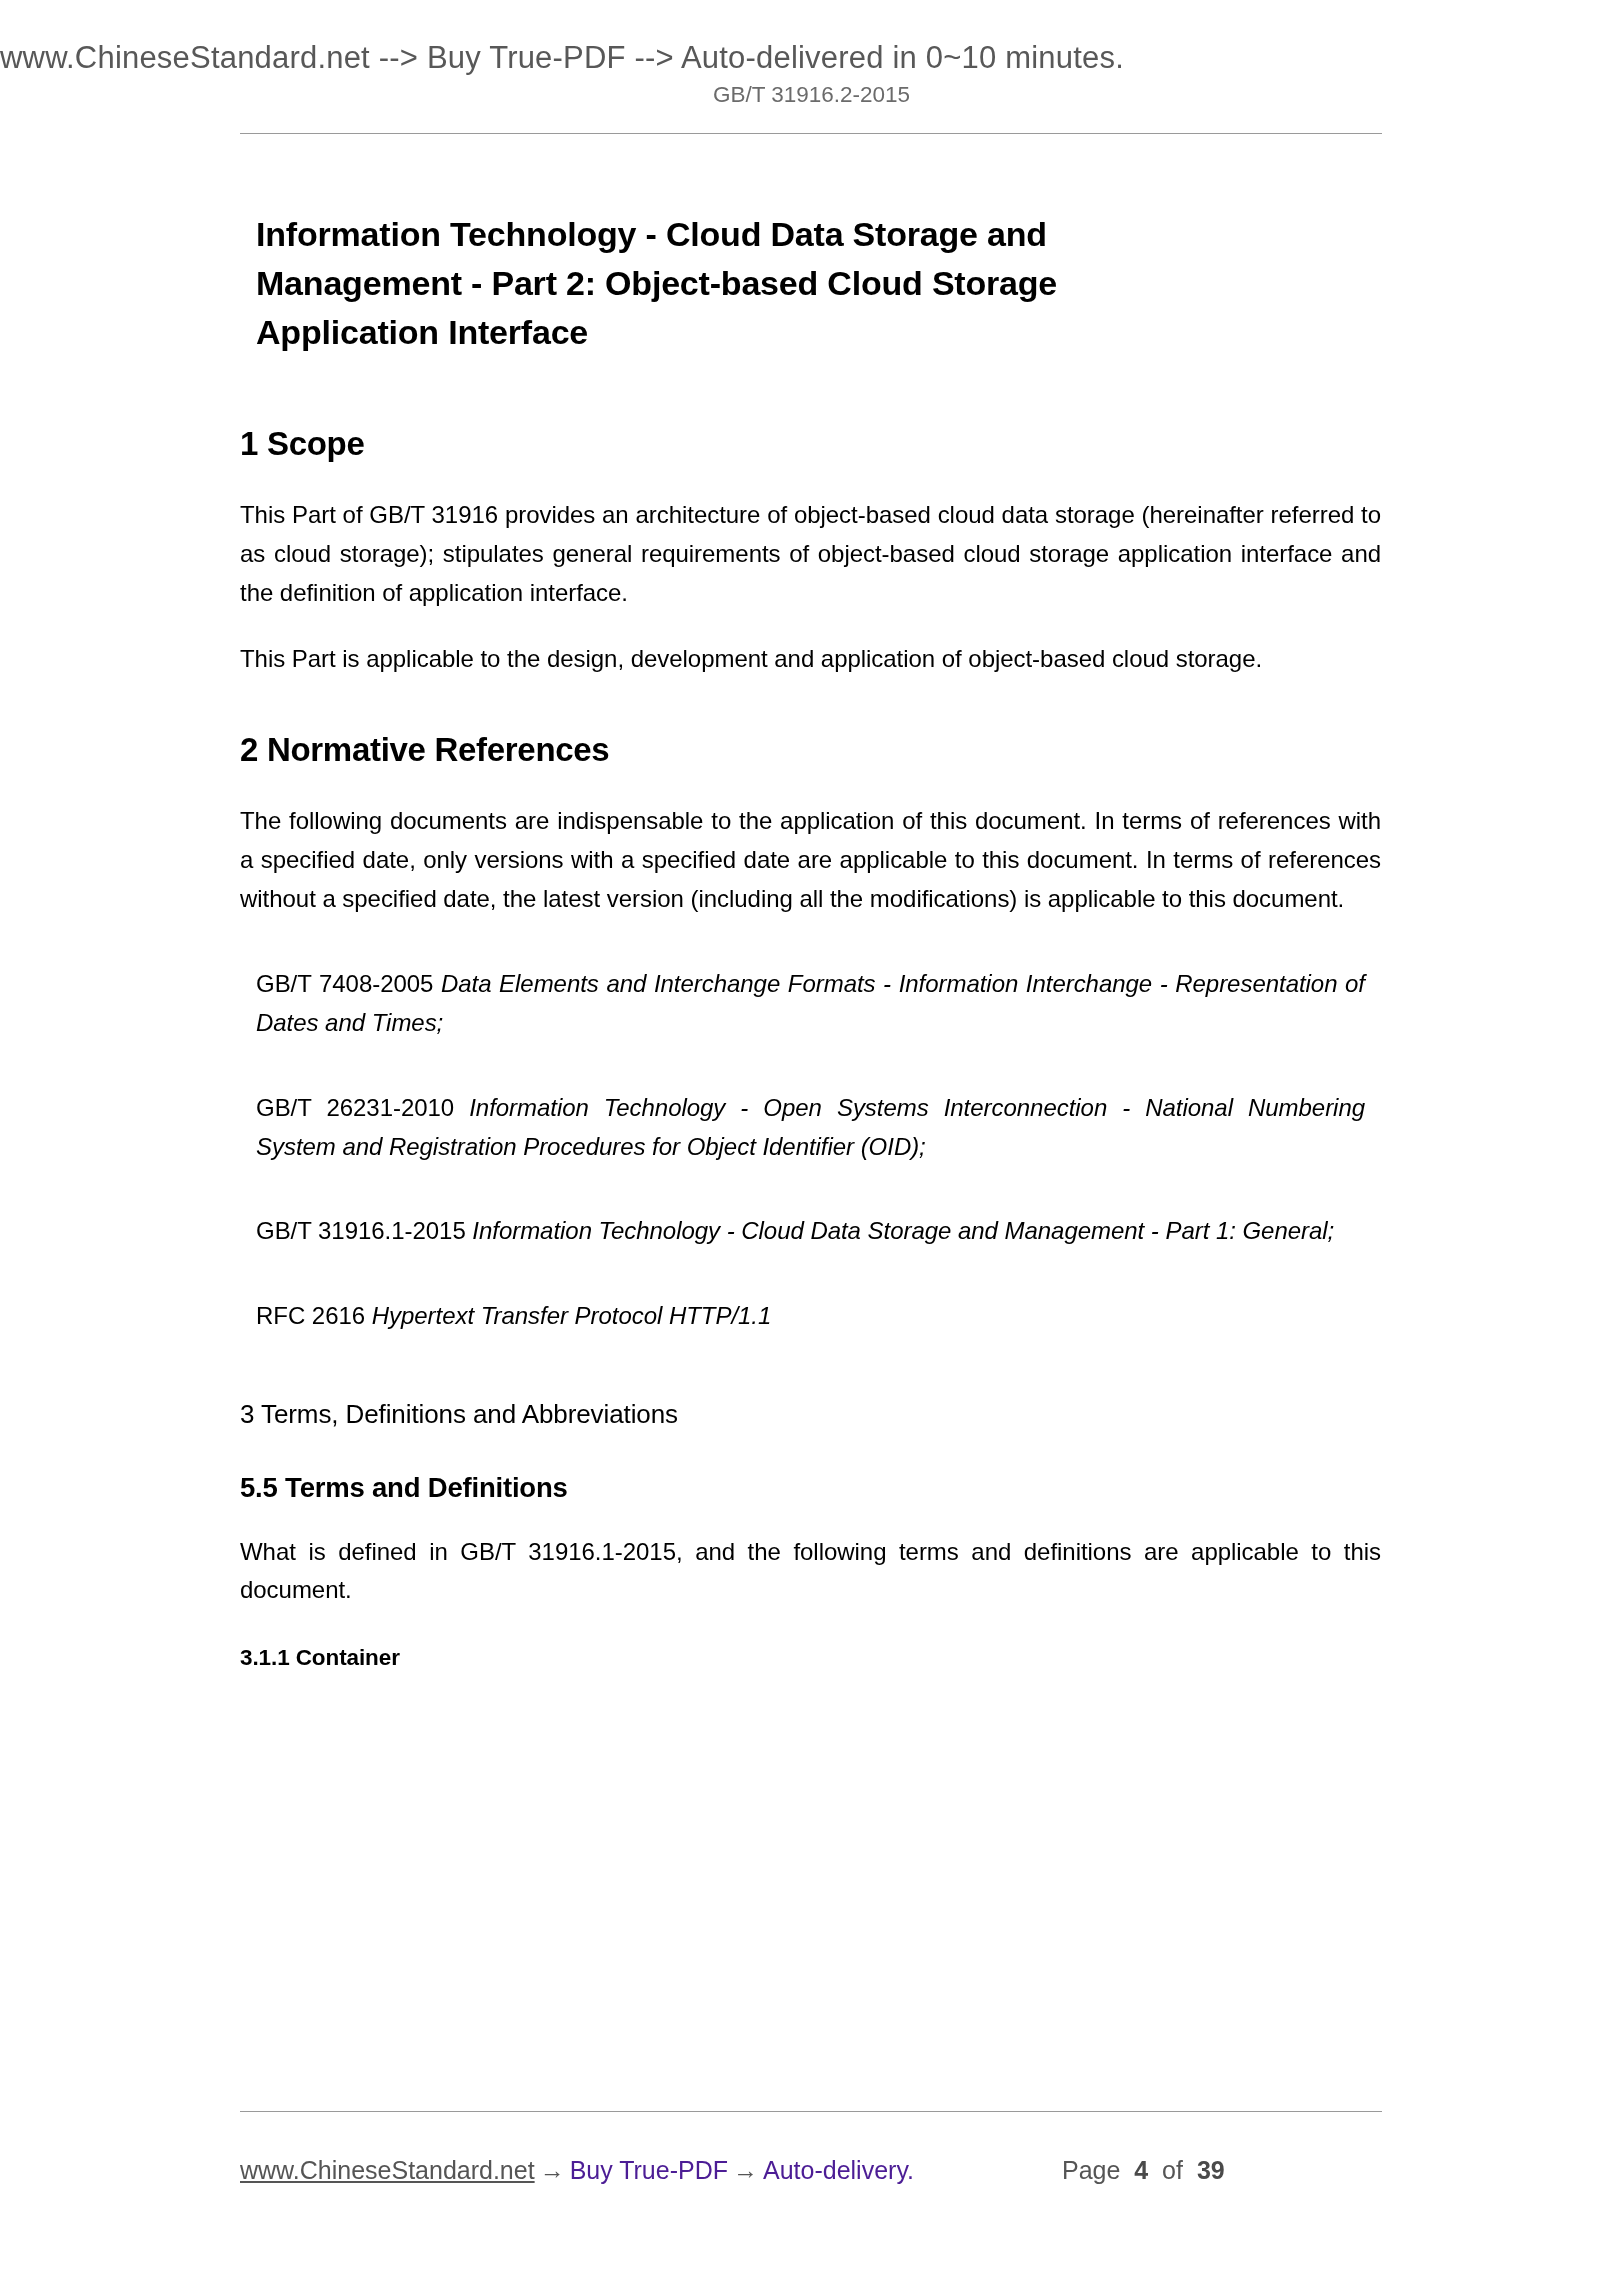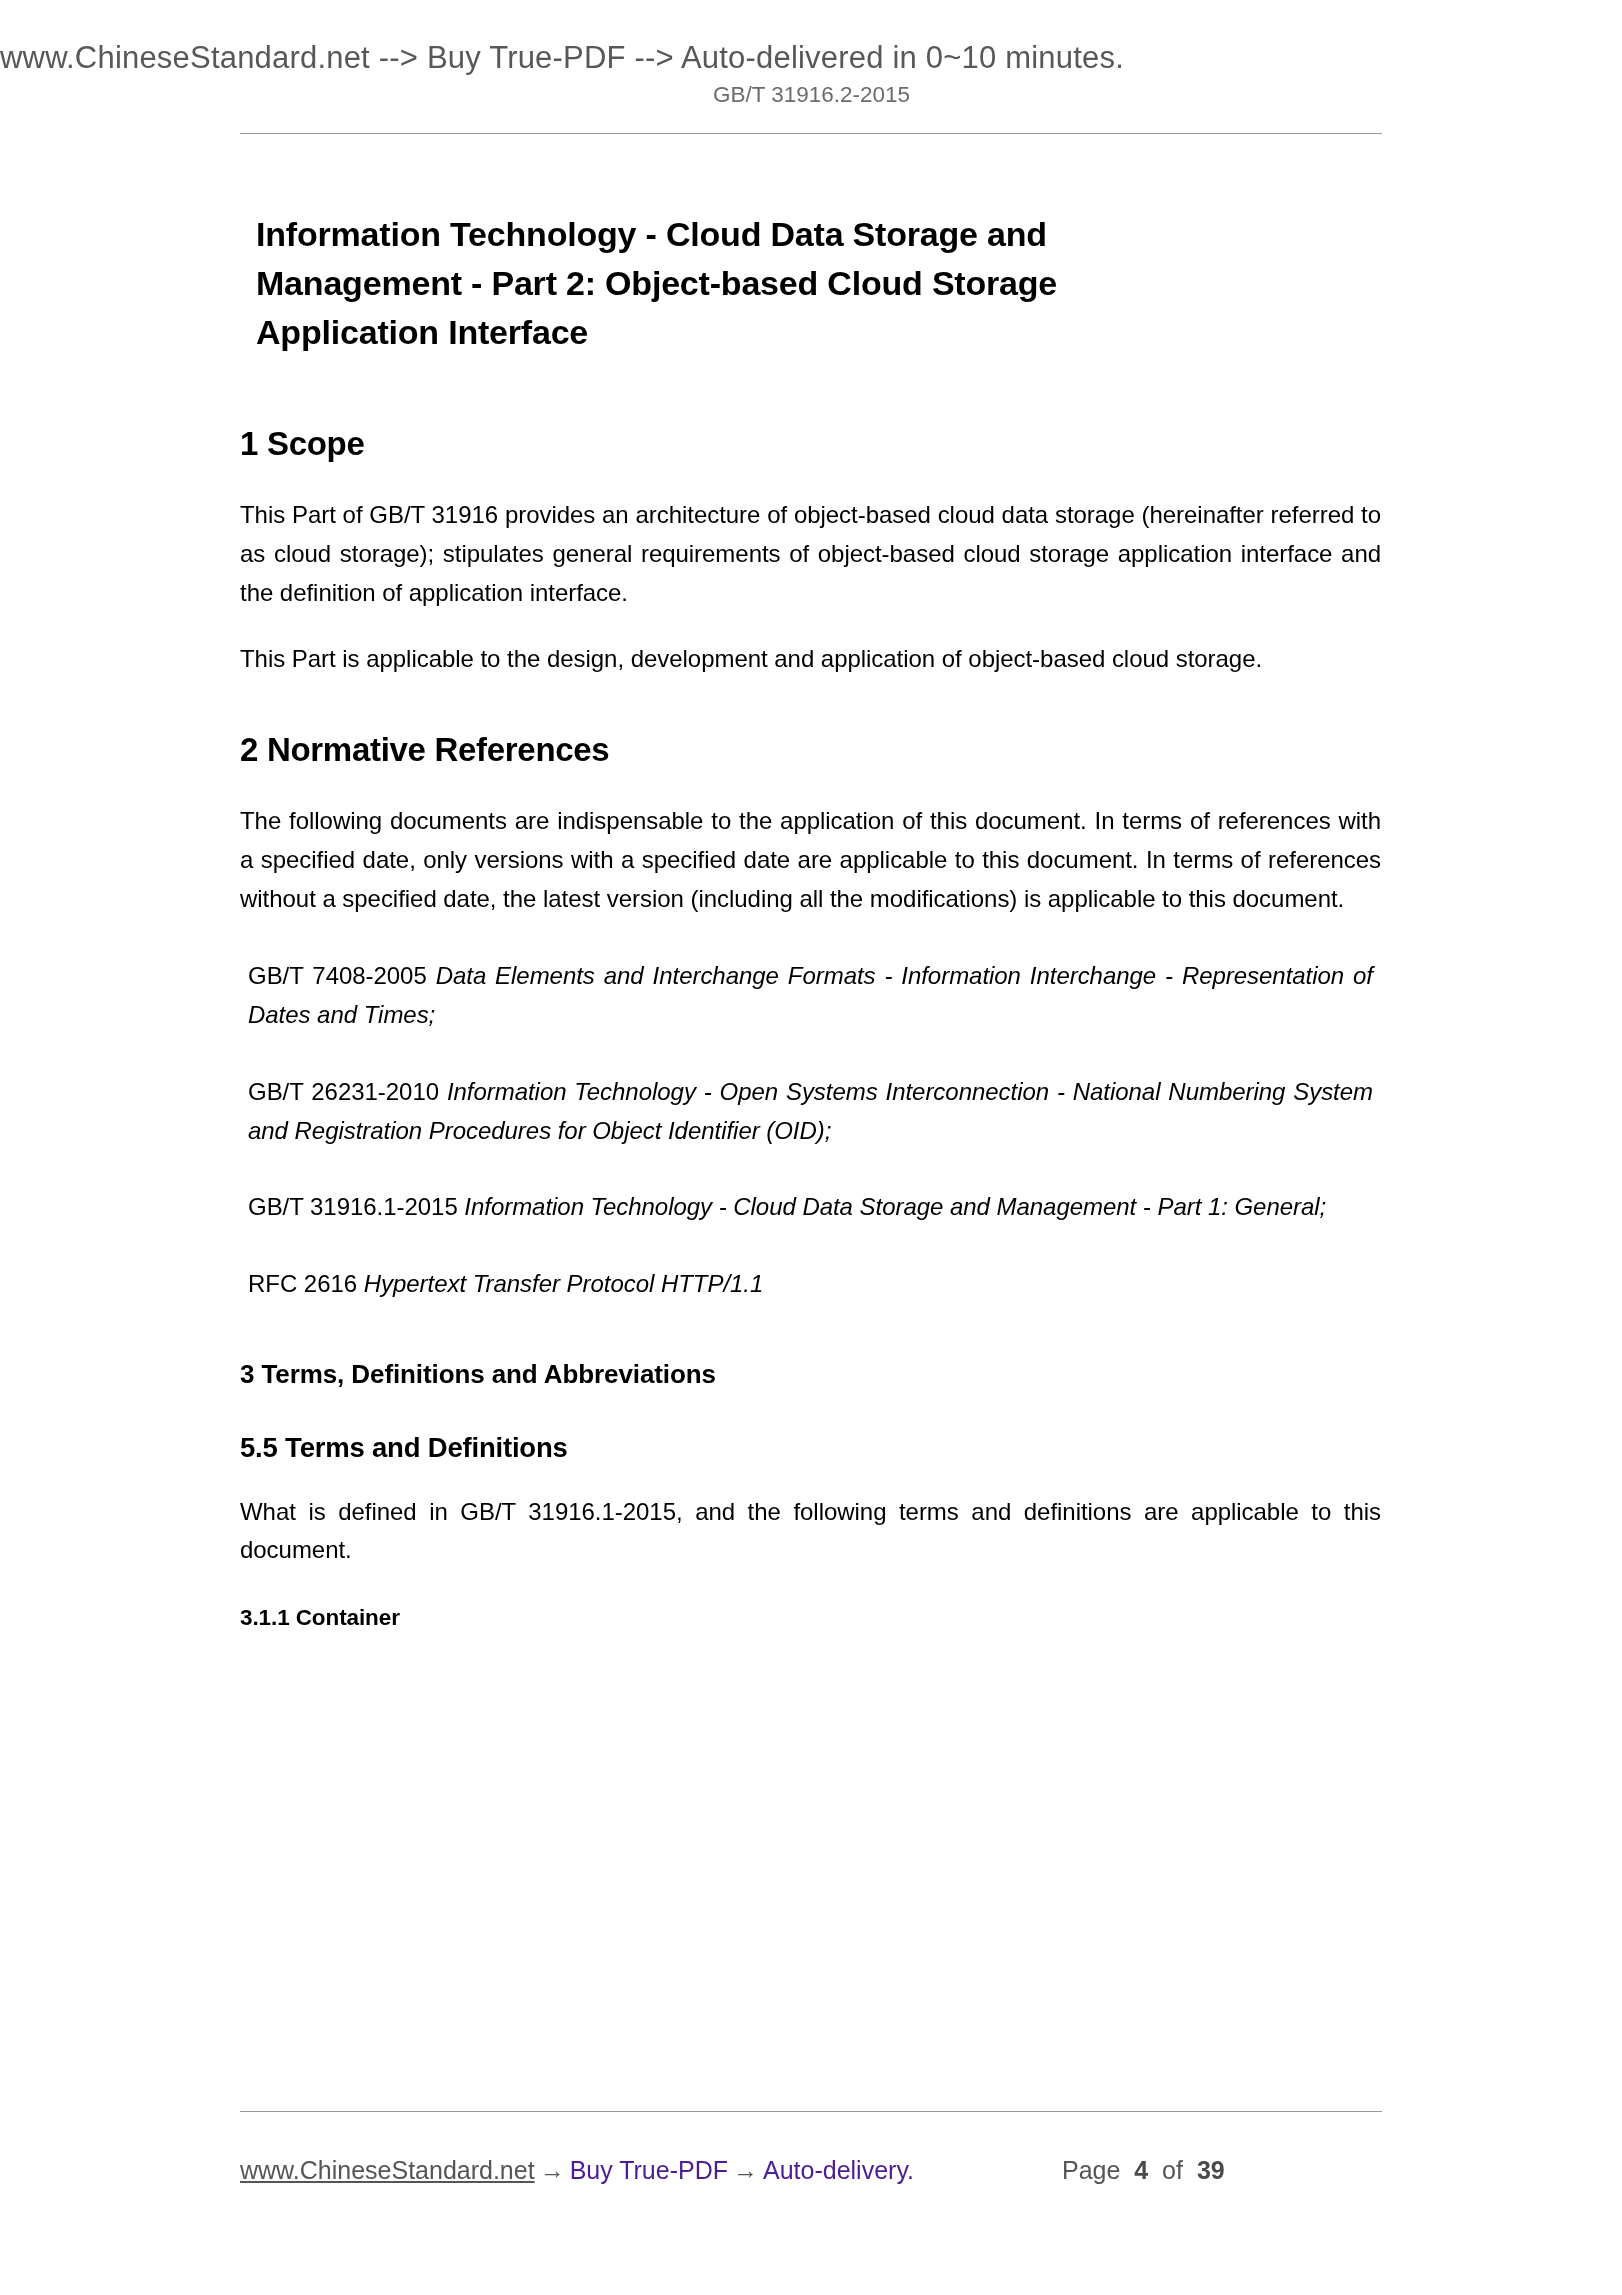--- a/index.html
+++ b/index.html
@@ -97,41 +97,41 @@
   }
   h3.subsub {
     font-size: 22.5px;
     font-weight: bold;
     margin: 0;
     padding-top: 35px;
     letter-spacing: -0.1px;
   }
   h2.plain {
     font-size: 26px;
-    font-weight: bold;
+    font-weight: normal;
     margin: 0;
     padding-top: 47px;
     letter-spacing: -0.1px;
   }
 
   p.body {
     font-size: 24px;
     line-height: 1.62;
     text-align: justify;
     text-justify: inter-word;
     margin: 0;
     padding-top: 28px;
     letter-spacing: -0.04px;
   }
   p.body.tight { padding-top: 25px; }
   p.ref {
     font-size: 24px;
     line-height: 1.62;
     text-align: justify;
-    margin: 8px;
+    margin: 16px;
     padding-top: 30px;
     letter-spacing: -0.04px;
   }
   p.ref i { font-style: italic; }
 
   
   .footer-rule {
     position: absolute;
     top: 2111px;
     left: 240px;

